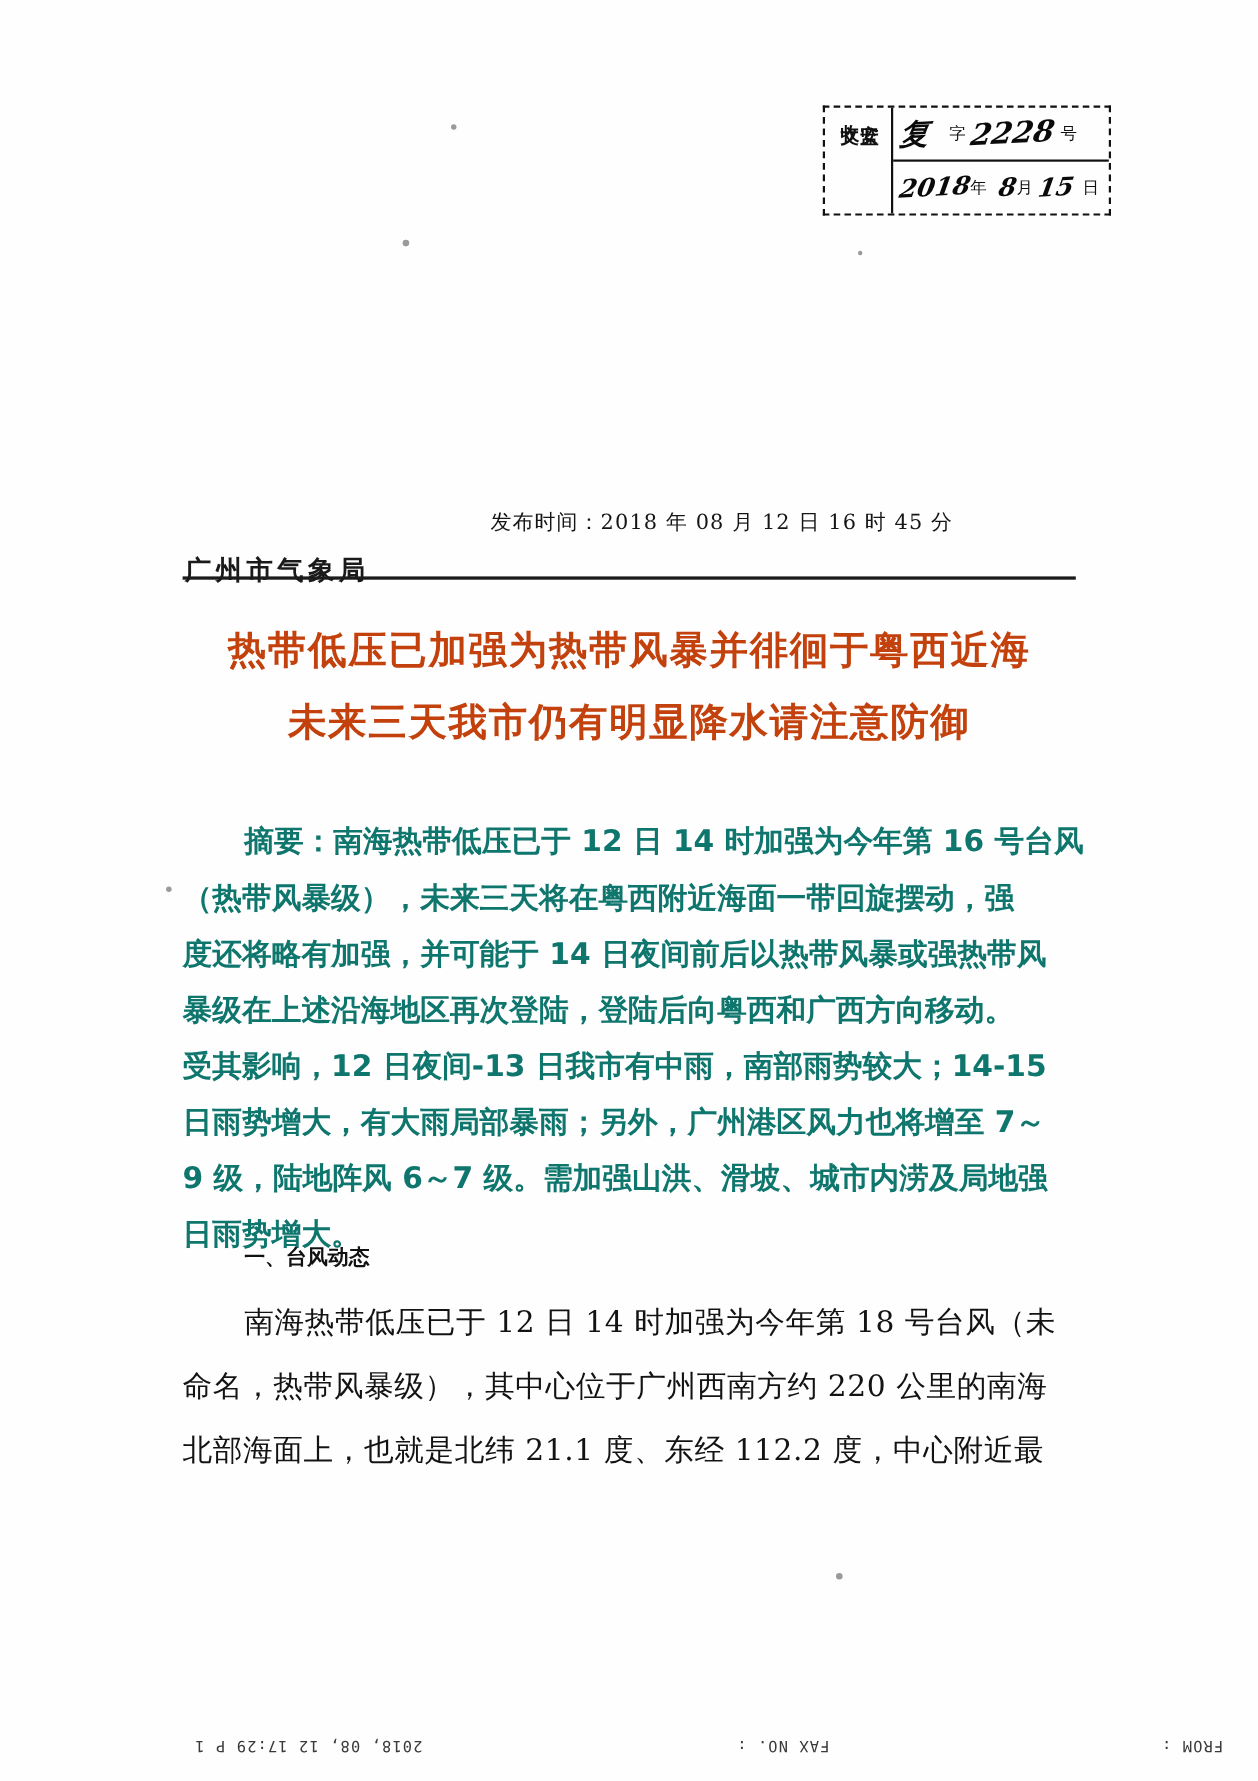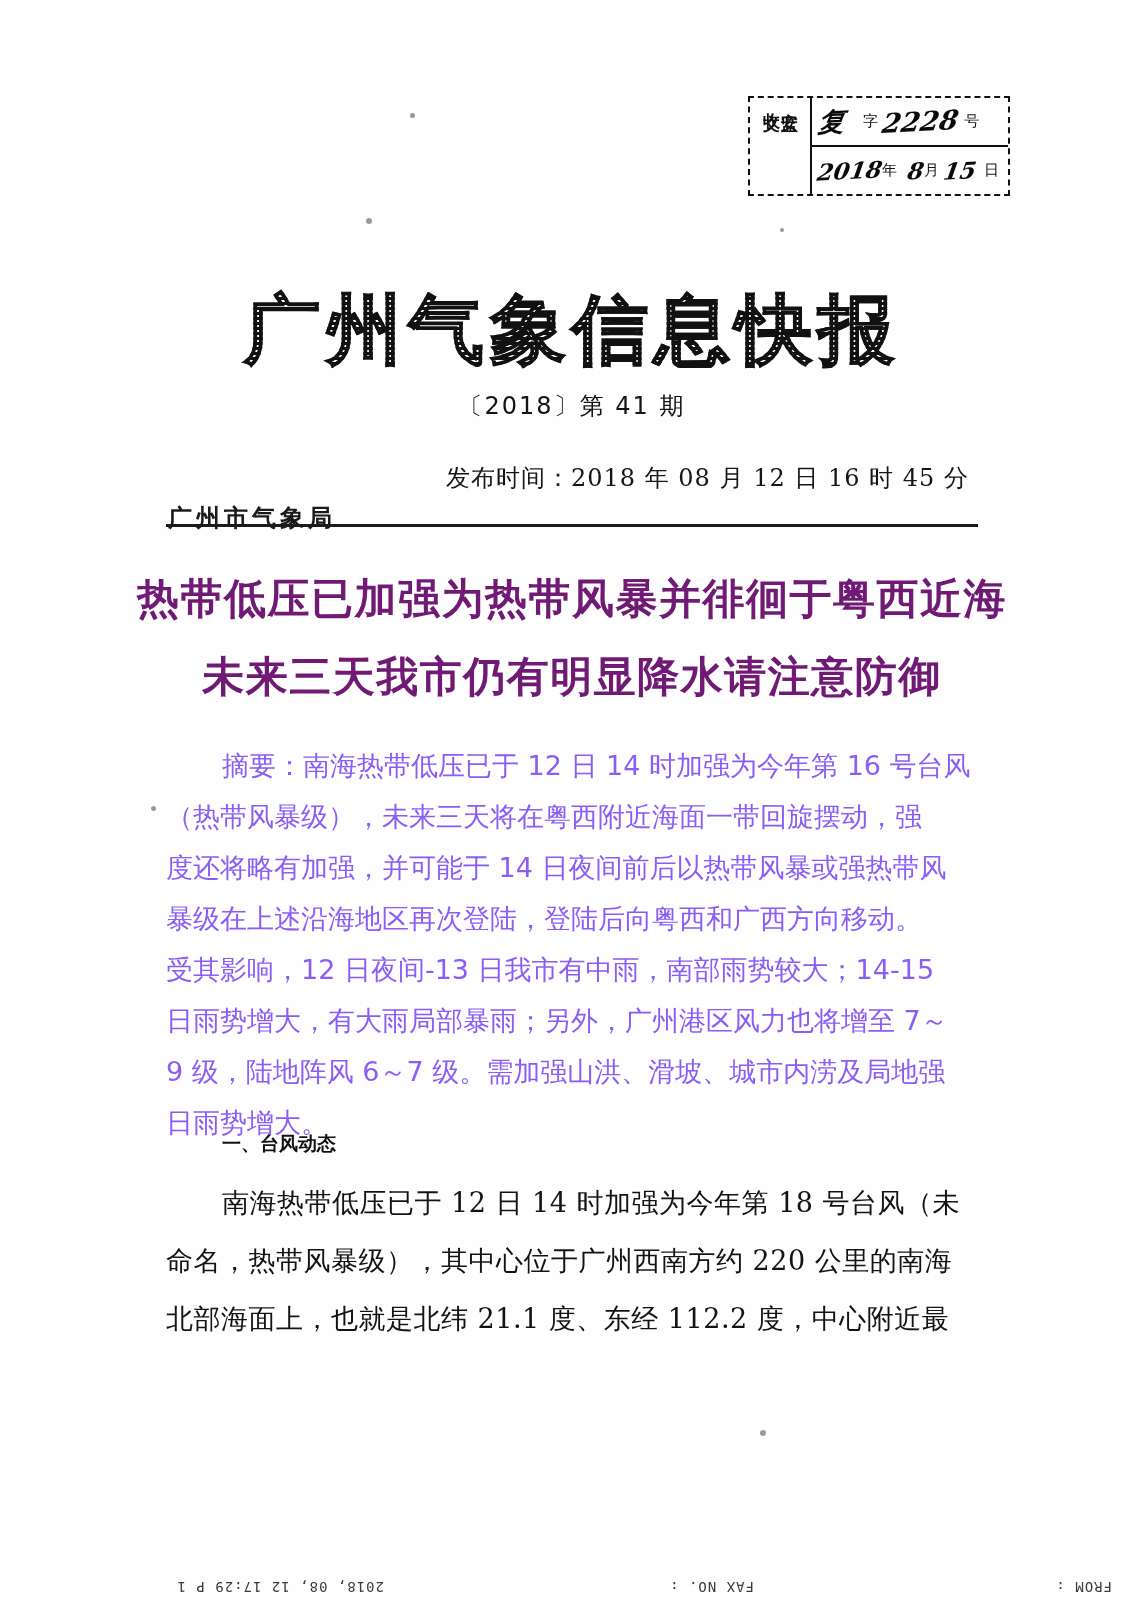--- a/index.html
+++ b/index.html
@@ -141,21 +141,21 @@
     font-weight: 600;
     letter-spacing: 4px;
     color: #1a1a1a;
     margin-top: 40px;
   }
   #release-time {
     position: absolute;
     left: 446px;
     top: 0;
     font-family: "DejaVu Serif", "Liberation Serif", serif;
-    font-size: 24px;
+    font-size: 19px;
     letter-spacing: 1px;
     color: #151515;
   }
 
   
   #rule {
     position: absolute;
     left: 166px;
     top: 524px;
     width: 812px;
@@ -166,39 +166,39 @@
   
   #headline {
     position: absolute;
     left: 0;
     top: 560px;
     width: 1144px;
     text-align: center;
   }
   .headline-line {
     font-family: "DejaVu Sans", "Liberation Sans", sans-serif;
-    font-size: 42px;
+    font-size: 35px;
     font-weight: 700;
     letter-spacing: 1.5px;
-    color: #701a75;
+    color: #c2410c;
     line-height: 1.85;
   }
 
   
   #abstract {
     position: absolute;
     left: 166px;
     top: 740px;
     width: 816px;
   }
   .body-line {
     font-family: "DejaVu Sans", "Liberation Sans", sans-serif;
     font-size: 27px;
-    font-weight: 400;
-    color: #8b5cf6;
+    font-weight: 700;
+    color: #0f766e;
     line-height: 51px;
     white-space: nowrap;
     letter-spacing: 0px;
   }
   .body-line.indent { text-indent: 56px; }
 
   #section-one {
     position: absolute;
     left: 166px;
     top: 1118px;
@@ -274,24 +274,20 @@
         <span class="hand mid">2018</span>
         <span class="stamp-pr">年</span>
         <span class="hand mid" style="margin-left:10px;">8</span>
         <span class="stamp-pr">月</span>
         <span class="hand mid" style="margin-left:4px;">15</span>
         <span class="stamp-pr" style="margin-left:8px;">日</span>
       </div>
     </div>
   </div>
 
-  <div id="masthead">
-    <div id="masthead-title">广州气象信息快报</div>
-    <div id="issue-line">〔2018〕第 41 期</div>
-  </div>
 
   <div id="byline">
     <div id="issuer">广州市气象局</div>
     <div id="release-time">发布时间：2018 年 08 月 12 日 16 时 45 分</div>
   </div>
 
   <div id="rule"></div>
 
   <div id="headline">
     <div class="headline-line">热带低压已加强为热带风暴并徘徊于粤西近海</div>

